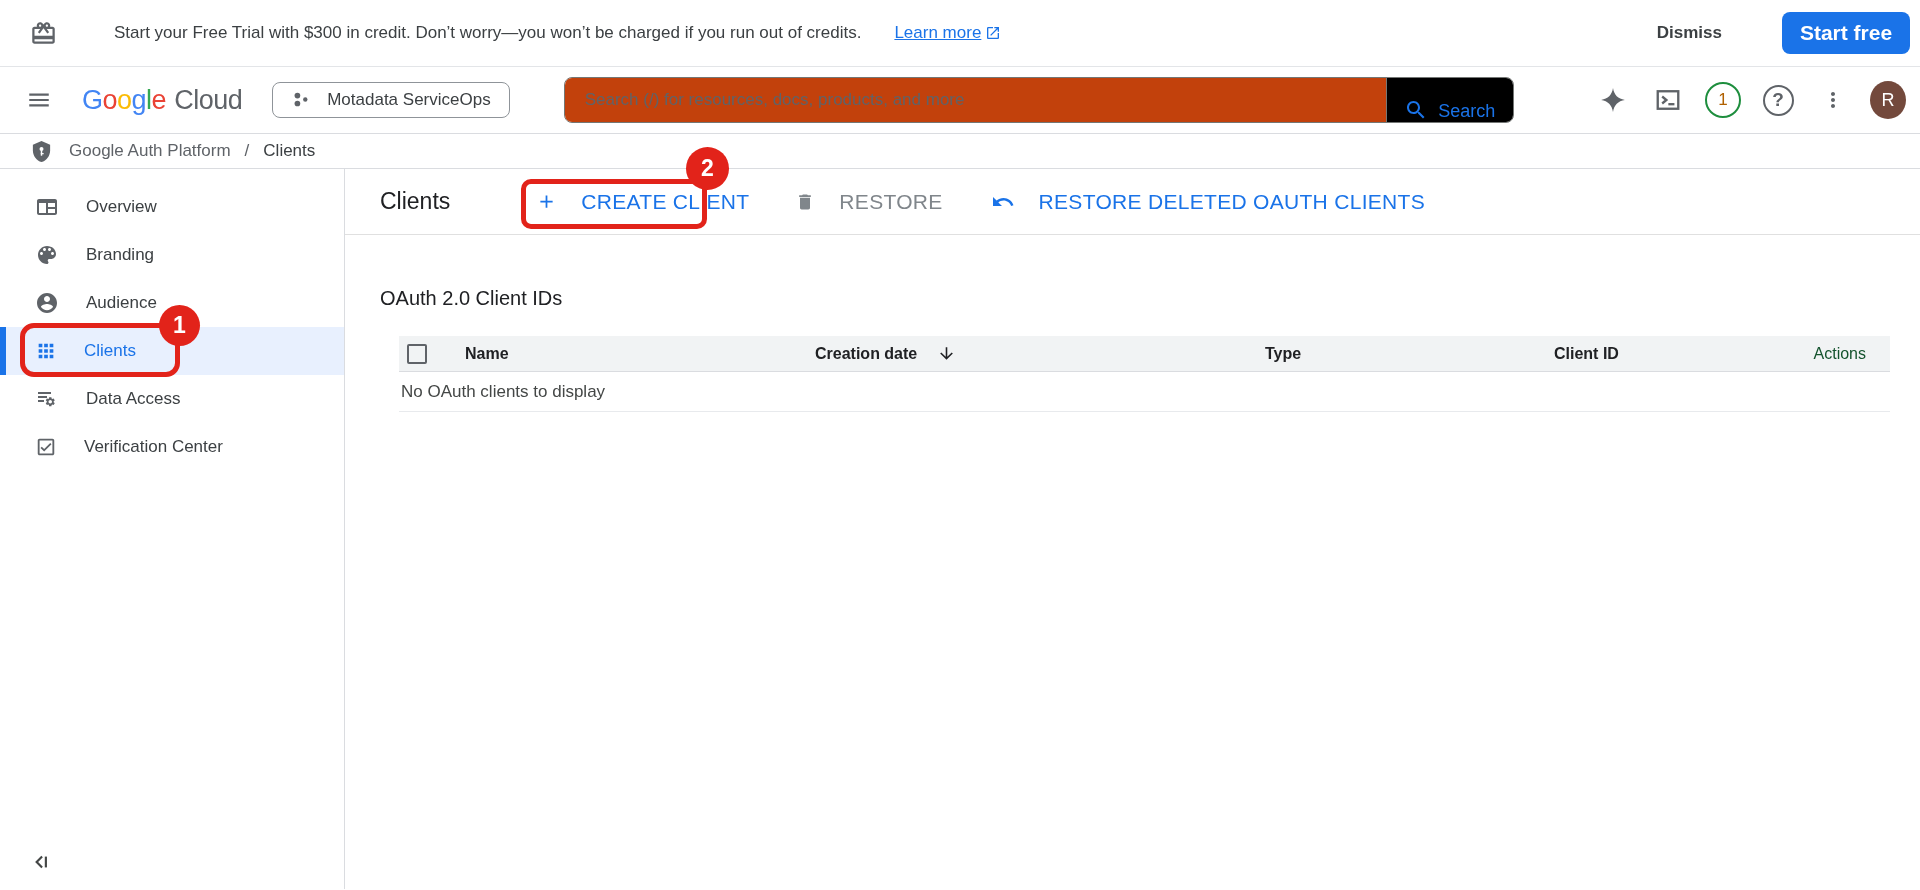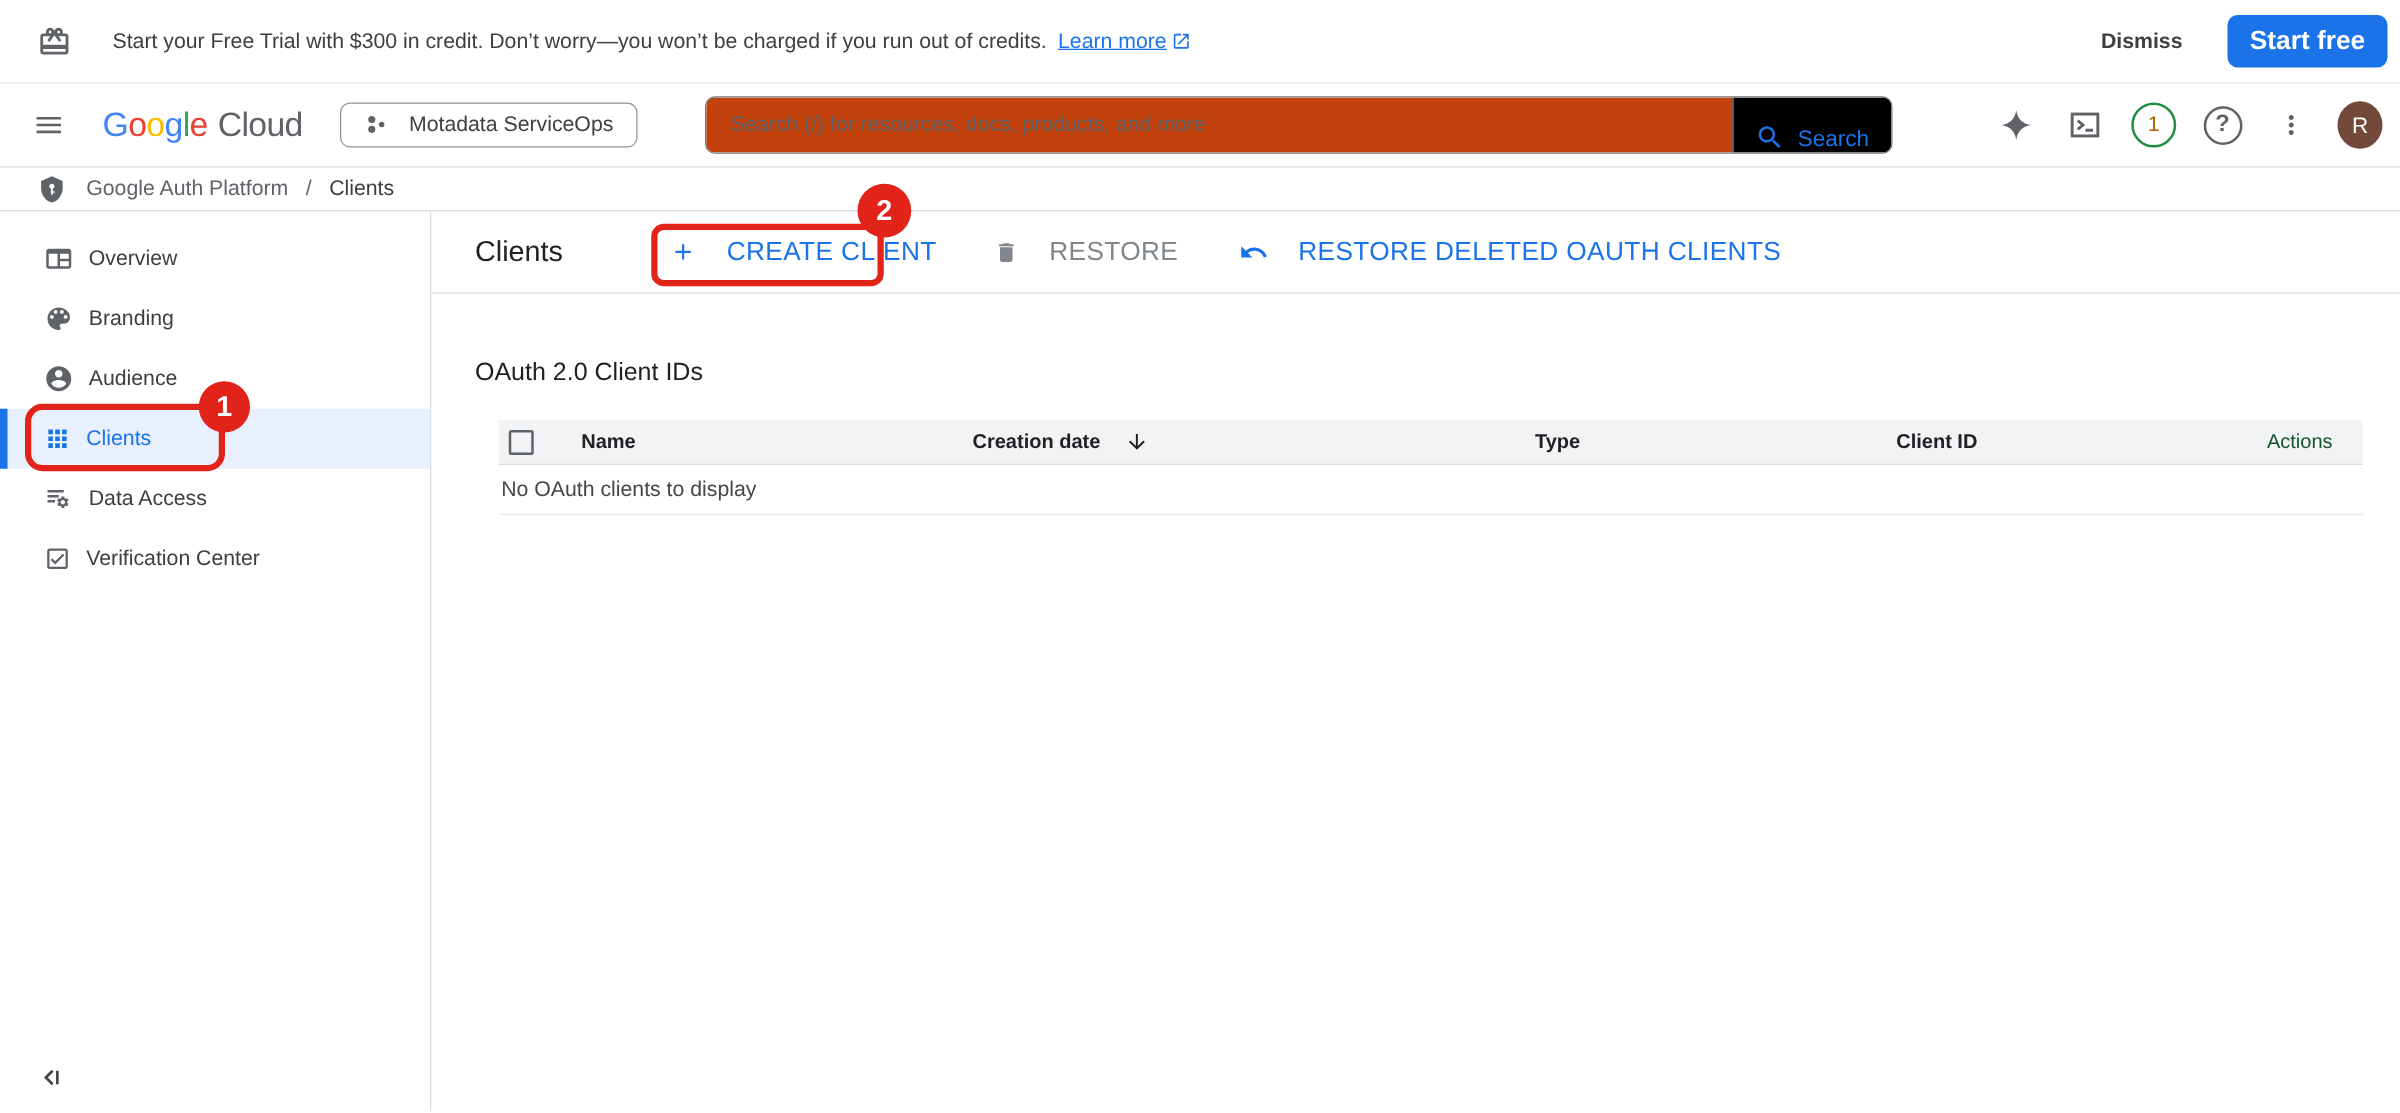--- a/index.html
+++ b/index.html
@@ -3,21 +3,21 @@
 <meta charset="utf-8">
 <style>
   * { box-sizing: border-box; margin: 0; padding: 0; }
   html,body { width:1920px; height:890px; overflow:hidden; background:#fff;
     font-family:"Liberation Sans","DejaVu Sans",sans-serif; color:#202124; position:relative; }
   button { font-family:inherit; background:none; border:none; cursor:pointer; }
   svg { display:block; }
   .ic { fill:#5f6368; }
 
   
-  .banner { height:67px; display:flex; align-items:center; border-bottom:1px solid #e3e5e8; }
+  .banner { height:67px; display:flex; align-items:center; border-bottom:1px solid #e3e5e8;gap:24px; }
   .gift { margin-left:30px; }
   .banner-msg { margin-left:33px; font-size:17px; color:#3c4043; }
   .learn { margin-left:9px; display:flex; align-items:center; gap:4px;
            color:#1a73e8; font-size:17px; text-decoration:underline; cursor:pointer; }
   .banner-spacer { flex:1; }
   .dismiss-btn { font-size:17px; font-weight:700; color:#3c4043; margin-right:36px; }
   .start-free-btn { width:128px; height:42px; background:#1a73e8; color:#fff;
                     border-radius:8px; font-size:21px; font-weight:700; margin-right:10px; }
 
   
@@ -52,21 +52,21 @@
   
   .breadcrumb { height:35px; display:flex; align-items:center; border-bottom:1px solid #dadce0;
                 padding-left:30px; font-size:17px; }
   .bc-root { color:#5f6368; margin-left:16px; cursor:pointer; }
   .bc-sep  { color:#5f6368; margin:0 14px; }
   .bc-cur  { color:#3c4043; }
 
   
   .container { display:flex; height:720px; }
   .sidebar { width:345px; border-right:1px solid #dadce0; padding-top:14px; position:relative; }
-  .side-item { height:48px; display:flex; align-items:center; padding-left:35px; gap:12px;
+  .side-item { height:48px; display:flex; align-items:center; padding-left:35px; gap:27px;
                font-size:17px; color:#3c4043; cursor:pointer; position:relative; }
   .side-item.selected { background:#e8f0fe; color:#1a73e8; }
   .side-item.selected .ic { fill:#1a73e8; }
   .side-item.selected::before { content:""; position:absolute; left:0; top:0; width:6px; height:48px; background:#1a73e8; }
   .collapse-btn { position:absolute; left:24px; bottom:10px; padding:4px; }
 
   .content { flex:1; }
   .toolbar { height:66px; display:flex; align-items:center; border-bottom:1px solid #e0e0e0; padding-left:35px; }
   .page-title { font-size:23px; font-weight:400; color:#202124; }
   .tb-btn { display:flex; align-items:center; gap:24px; font-size:21px; font-weight:500; letter-spacing:0.3px; }
@@ -76,21 +76,21 @@
 
   .section { padding:52px 0 0 35px; }
   .section-title { font-size:20px; font-weight:400; color:#202124; }
 
   .table { margin-top:26px; margin-left:54px; margin-right:30px; }
   .thead { height:36px; background:#f1f3f4; border-bottom:1px solid #dadce0;
            display:flex; align-items:center; font-size:16px; font-weight:700; color:#202124; }
   .c-check { width:66px; padding-left:8px; }
   .checkbox { width:20px; height:20px; border:2px solid #5f6368; border-radius:2px; background:transparent; cursor:pointer; }
   .c-name { width:313px; cursor:pointer; }
-  .c-date { width:450px; display:flex; align-items:center; gap:20px; cursor:pointer; }
+  .c-date { width:450px; display:flex; align-items:center; gap:20px; cursor:pointer;margin-left:37px; }
   .c-type { width:289px; cursor:pointer; }
   .c-id { flex:1; cursor:pointer; }
   .c-actions { padding-right:24px; color:#14532d; font-weight:400; }
   .empty-row { height:40px; display:flex; align-items:center; border-bottom:1px solid #e8eaed;
                font-size:17px; color:#444746; padding-left:2px; }
 
   
   .ann-box { position:absolute; border:5px solid #e2231a; pointer-events:none; z-index:50; }
   .ann-badge { position:absolute; background:#e2231a; color:#fff; border-radius:50%;
                display:flex; align-items:center; justify-content:center;

